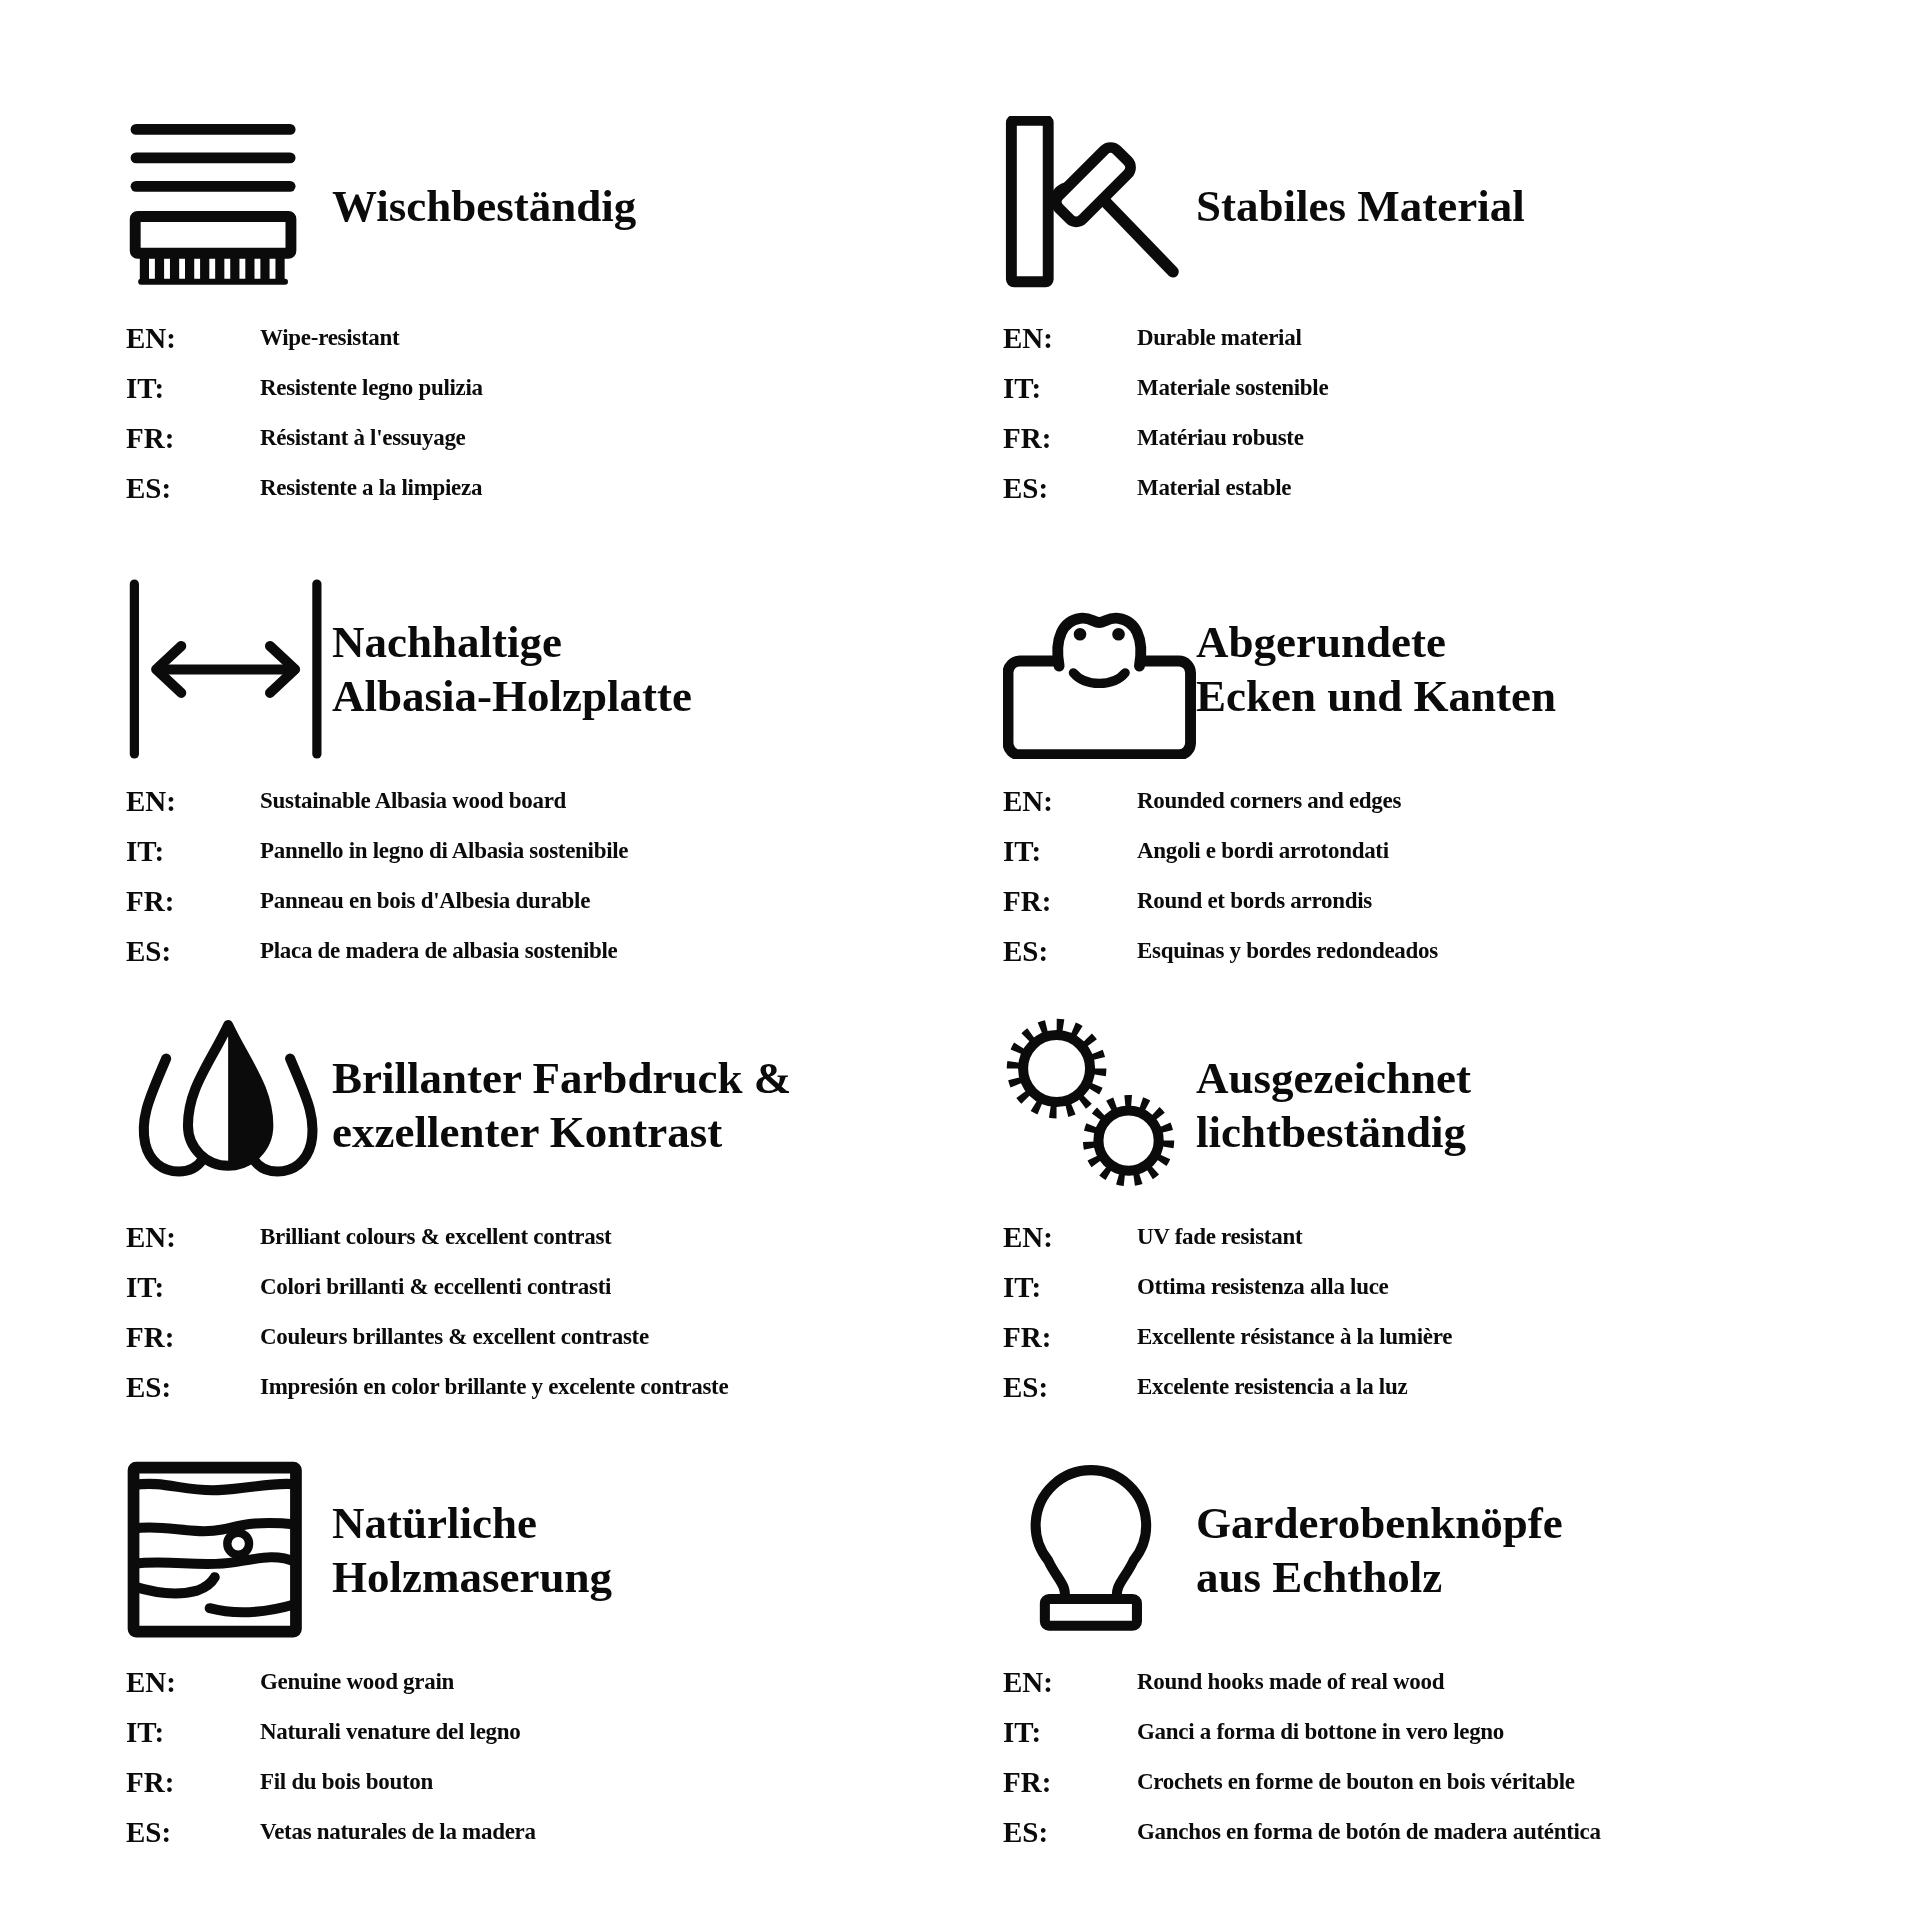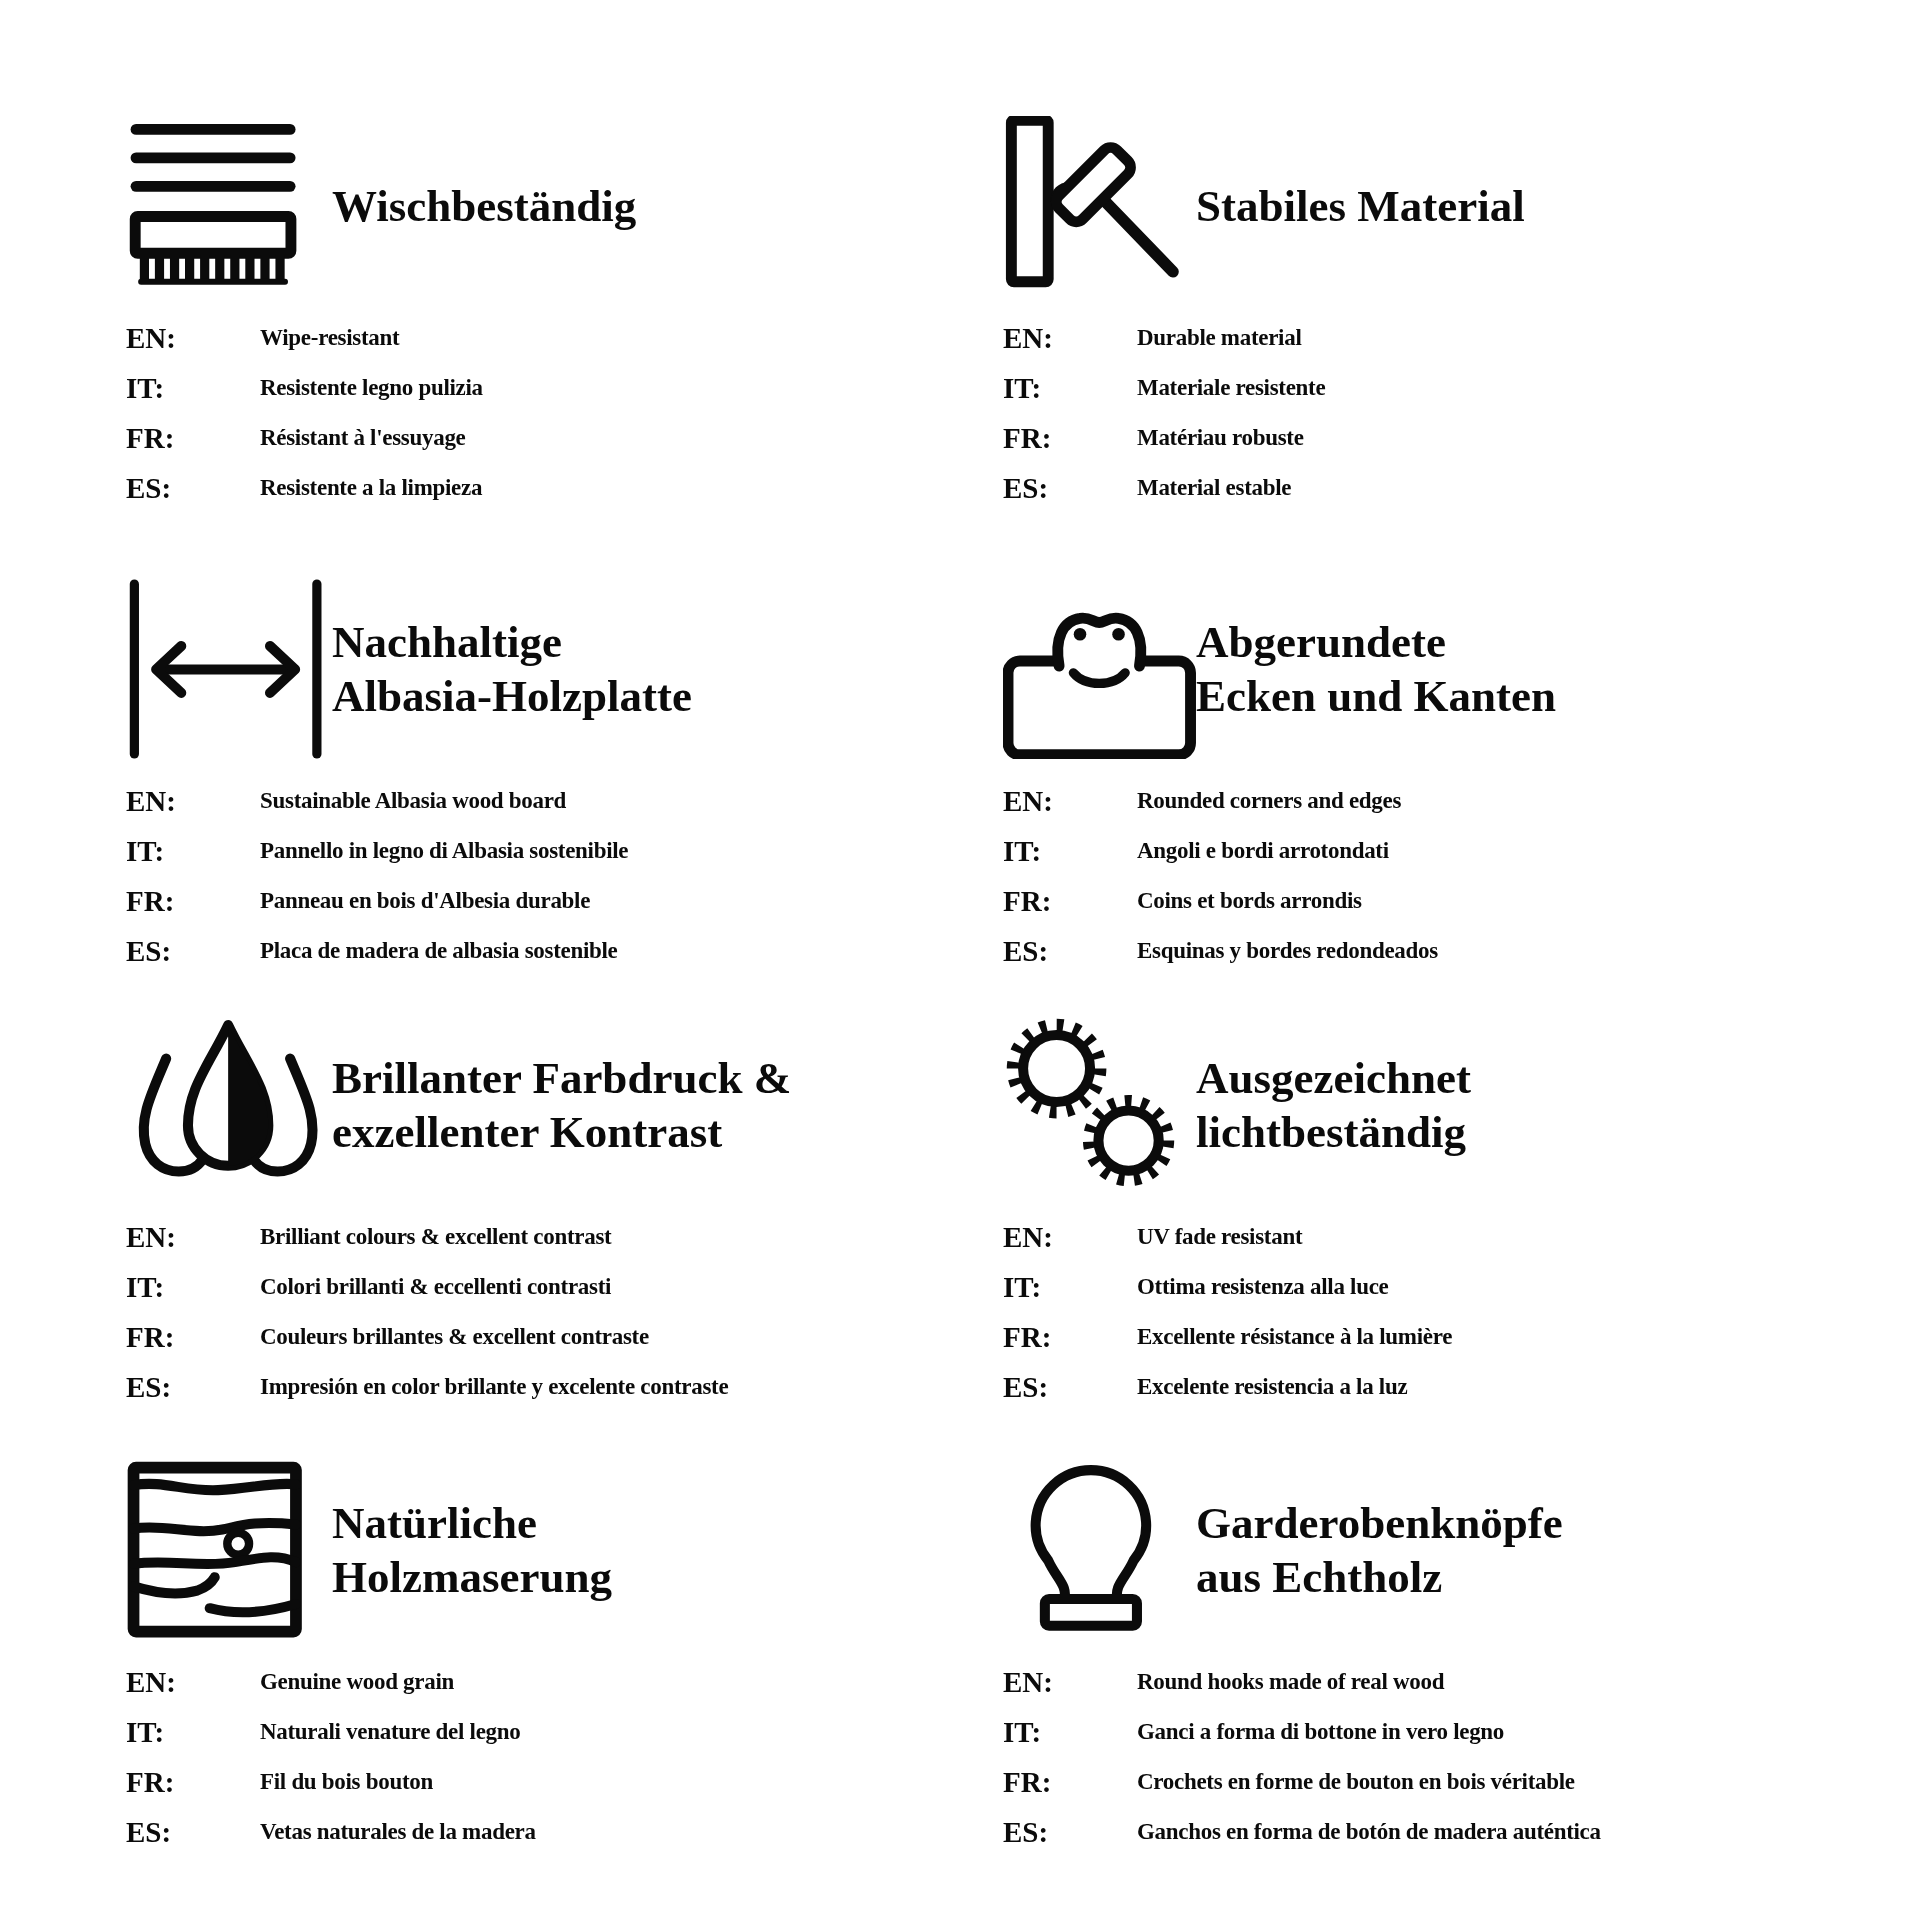--- a/index.html
+++ b/index.html
@@ -97,21 +97,21 @@
         </div>
         <h2 class="title">Stabiles Material</h2>
       </div>
       <div class="translations">
         <div class="t-row">
             <span class="lang">EN:</span>
             <span class="txt">Durable material</span>
           </div>
         <div class="t-row">
             <span class="lang">IT:</span>
-            <span class="txt">Materiale resistente</span>
+            <span class="txt">Materiale sostenible</span>
           </div>
         <div class="t-row">
             <span class="lang">FR:</span>
             <span class="txt">Matériau robuste</span>
           </div>
         <div class="t-row">
             <span class="lang">ES:</span>
             <span class="txt">Material estable</span>
           </div>
       </div>
@@ -170,21 +170,21 @@
         <div class="t-row">
             <span class="lang">EN:</span>
             <span class="txt">Rounded corners and edges</span>
           </div>
         <div class="t-row">
             <span class="lang">IT:</span>
             <span class="txt">Angoli e bordi arrotondati</span>
           </div>
         <div class="t-row">
             <span class="lang">FR:</span>
-            <span class="txt">Coins et bords arrondis</span>
+            <span class="txt">Round et bords arrondis</span>
           </div>
         <div class="t-row">
             <span class="lang">ES:</span>
             <span class="txt">Esquinas y bordes redondeados</span>
           </div>
       </div>
     </section>
 
     <section class="feature">
       <div class="feature-header">

